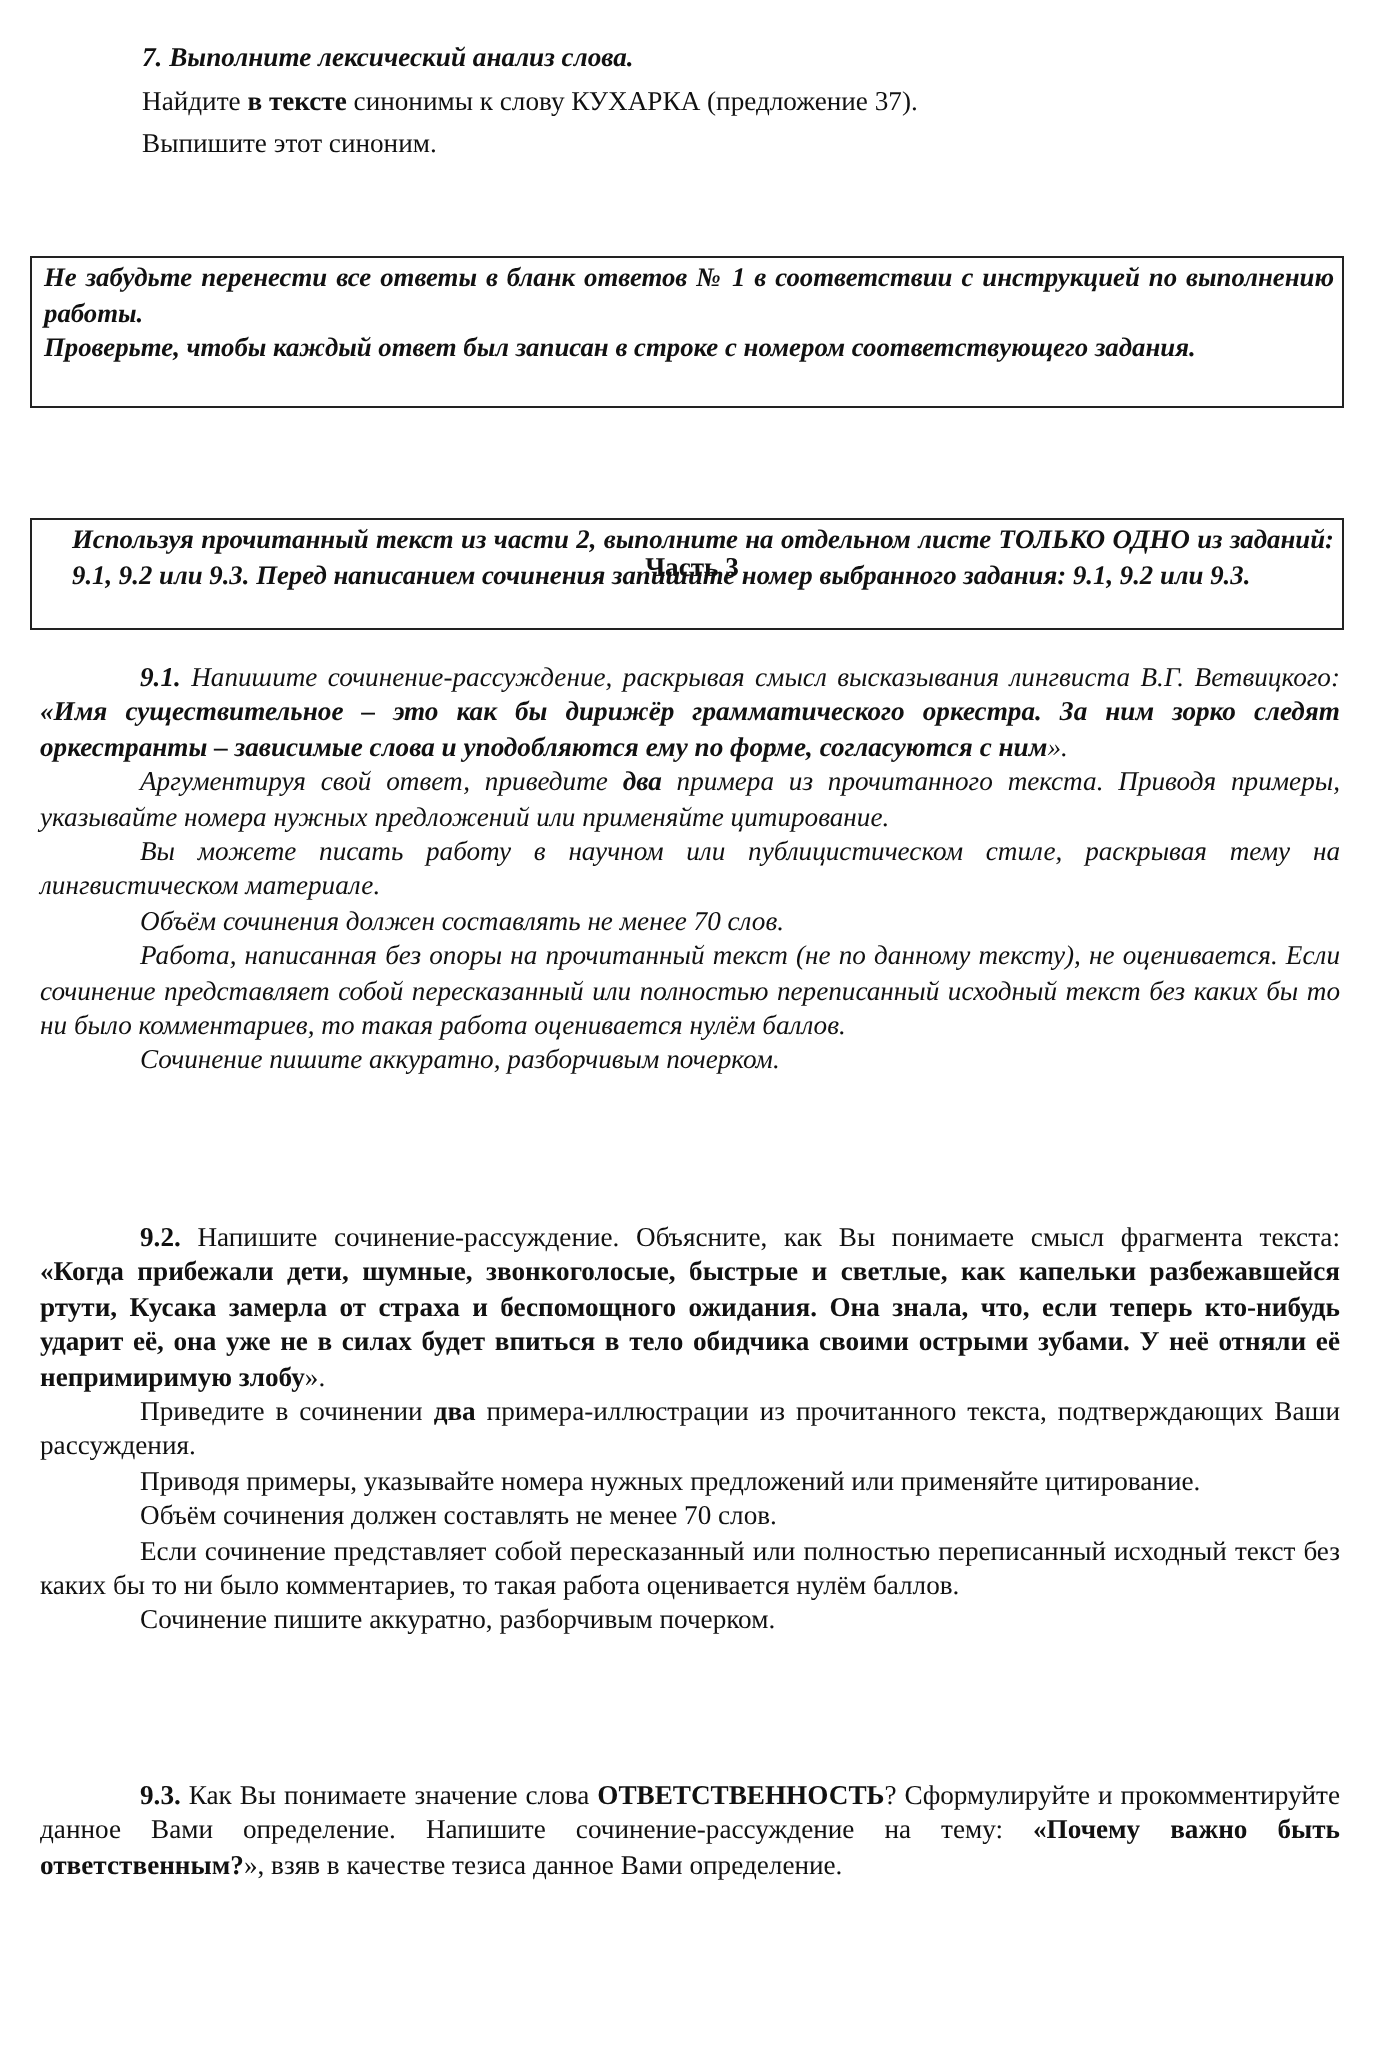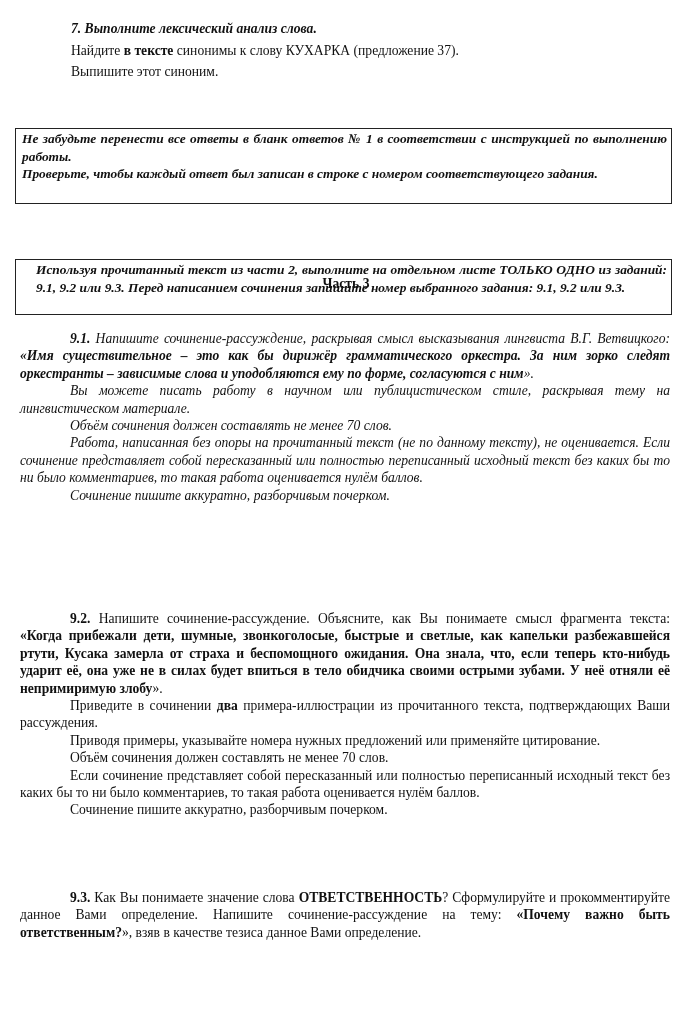--- a/index.html
+++ b/index.html
@@ -39,20 +39,21 @@
   </div>
 
   <div class="center b" style="top:228px; line-height:17px;">Часть 3</div>
 
   <div class="box" style="top:259px; height:56px;padding-left:20px;">
     <p>Используя прочитанный текст из части 2, выполните на отдельном листе ТОЛЬКО ОДНО из заданий: 9.1, 9.2 или 9.3. Перед написанием сочинения запишите номер выбранного задания: 9.1, 9.2 или 9.3.</p>
   </div>
 
   <div class="just" style="top:330px;font-style:italic;">
     <p class="indent"><span class="b">9.1.</span><span> Напишите сочинение-рассуждение, раскрывая смысл высказывания лингвиста В.Г. Ветвицкого: </span><span class="b">«Имя существительное – это как бы дирижёр грамматического оркестра. За ним зорко следят оркестранты – зависимые слова и уподобляются ему по форме, согласуются с ним</span><span>».</span></p>
+    <p class="indent"><span>Аргументируя свой ответ, приведите </span><span class="b">два</span><span> примера из прочитанного текста. Приводя примеры, указывайте номера нужных предложений или применяйте цитирование.</span></p>
     <p class="indent">Вы можете писать работу в научном или публицистическом стиле, раскрывая тему на лингвистическом материале.</p>
     <p class="indent">Объём сочинения должен составлять не менее 70 слов.</p>
     <p class="indent">Работа, написанная без опоры на прочитанный текст (не по данному тексту), не оценивается. Если сочинение представляет собой пересказанный или полностью переписанный исходный текст без каких бы то ни было комментариев, то такая работа оценивается нулём баллов.</p>
     <p class="indent">Сочинение пишите аккуратно, разборчивым почерком.</p>
   </div>
 
   <div class="just" style="top:610px;">
     <p class="indent"><span class="b">9.2.</span><span> Напишите сочинение-рассуждение. Объясните, как Вы понимаете смысл фрагмента текста: </span><span class="b">«Когда прибежали дети, шумные, звонкоголосые, быстрые и светлые, как капельки разбежавшейся ртути, Кусака замерла от страха и беспомощного ожидания. Она знала, что, если теперь кто-нибудь ударит её, она уже не в силах будет впиться в тело обидчика своими острыми зубами. У неё отняли её непримиримую злобу</span><span>».</span></p>
     <p class="indent"><span>Приведите в сочинении </span><span class="b">два</span><span> примера-иллюстрации из прочитанного текста, подтверждающих Ваши рассуждения.</span></p>
     <p class="indent">Приводя примеры, указывайте номера нужных предложений или применяйте цитирование.</p>

